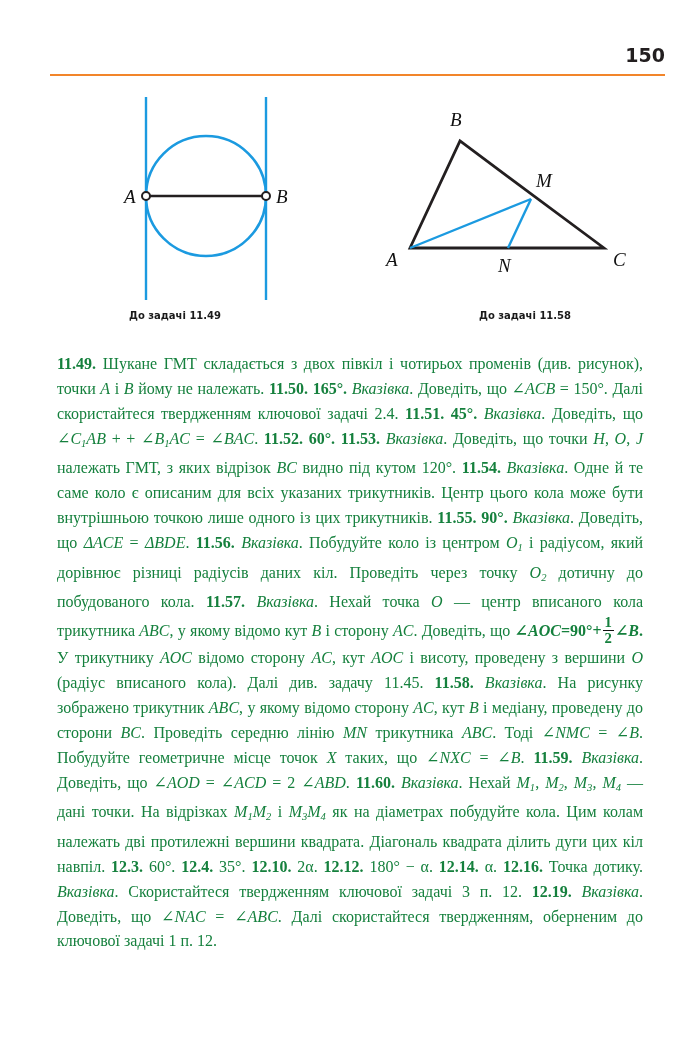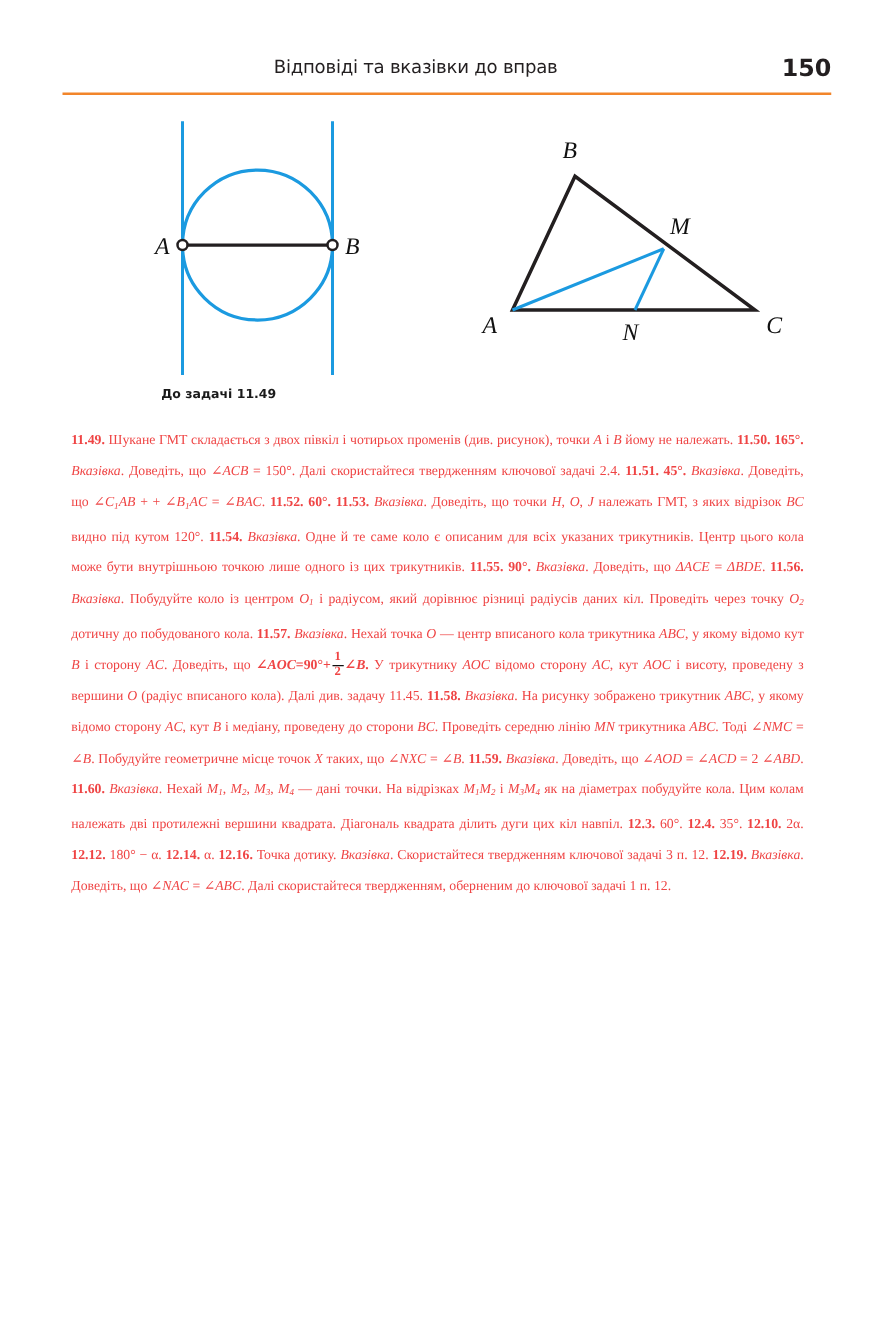--- a/index.html
+++ b/index.html
@@ -80,28 +80,28 @@
     color: #1a1a1a;
     white-space: nowrap;
   }
   .fig-caption.left  { left: 0;   width: 350px; text-align: center; }
   .fig-caption.right { left: 350px; width: 350px; text-align: center; }
 
   
   .answers-body {
     position: absolute;
     left: 57px;
-    top: 340px;
+    top: 352px;
     width: 586px;
-    font-size: 11px;
+    font-size: 16px;
     line-height: 24.85px;
     text-align: justify;
     text-justify: inter-word;
     hyphens: manual;
-    color: #ef4444;
+    color: #15803d;
   }
   .answers-body p { margin: 0; }
 
   b, .num { font-weight: bold; }
   i, .hint { font-style: italic; }
   .math { font-style: italic; white-space: nowrap; }
   .sub { font-size: 0.66em; vertical-align: -0.28em; font-style: italic; }
 
   
   .formula {
@@ -119,21 +119,20 @@
     font-size: 0.92em;
     margin: 0 1px;
   }
   .frac .nu { display: block; padding: 0 2px; }
   .frac .de { display: block; padding: 0 2px; border-top: 1.4px solid #111; }
 </style>
 </head>
 <body>
 
 <div class="page-header">
-  <div class="header-title">Відповіді та вказівки до вправ</div>
   <div class="header-pageno">150</div>
 </div>
 <div class="header-rule"></div>
 
 <div class="figures">
 
   <svg class="figure-svg" style="position:absolute; left:100px; top:0; width:250px; height:250px;" viewBox="0 0 250 250">
 
     <line x1="46" y1="11" x2="46" y2="214" stroke="#1b9ae0" stroke-width="2.4"></line>
 
@@ -161,17 +160,18 @@
     <text x="80" y="40" font-family="Liberation Serif, serif" font-style="italic" font-size="19" fill="#111">B</text>
     <text x="16" y="180" font-family="Liberation Serif, serif" font-style="italic" font-size="19" fill="#111">A</text>
     <text x="243" y="180" font-family="Liberation Serif, serif" font-style="italic" font-size="19" fill="#111">C</text>
     <text x="166" y="101" font-family="Liberation Serif, serif" font-style="italic" font-size="19" fill="#111">M</text>
     <text x="128" y="186" font-family="Liberation Serif, serif" font-style="italic" font-size="19" fill="#111">N</text>
   </svg>
 </div>
 
 <div class="fig-captions">
   <div class="fig-caption left">До задачі 11.49</div>
+  <div class="fig-caption right">До задачі 11.58</div>
 </div>
 
 <div class="answers-body">
 <p><b class="num">11.49.</b><span> Шукане ГМТ складається з двох півкіл і чотирьох променів (див. рисунок), точки </span><i class="math">A</i><span> і </span><i class="math">B</i><span> йому не належать. </span><b class="num">11.50.</b><b> 165°. </b><i class="hint">Вказівка</i><span>. Доведіть, що </span><i class="math">∠ACB</i><span> = 150°. Далі скористайтеся твердженням ключової задачі 2.4. </span><b class="num">11.51.</b><b> 45°. </b><i class="hint">Вказівка</i><span>. Доведіть, що </span><span class="math"><span>∠C</span><span class="sub">1</span><span>AB</span></span><span> + + </span><span class="math"><span>∠B</span><span class="sub">1</span><span>AC</span></span><span> = </span><i class="math">∠BAC</i><span>. </span><b class="num">11.52.</b><b> 60°. </b><b class="num">11.53.</b><i class="hint"> Вказівка</i><span>. Доведіть, що точки </span><i class="math">H</i><span>, </span><i class="math">O</i><span>, </span><i class="math">J</i><span> належать ГМТ, з яких відрізок </span><i class="math">BC</i><span> видно під кутом 120°. </span><b class="num">11.54.</b><i class="hint"> Вказівка</i><span>. Одне й те саме коло є описаним для всіх указаних трикутників. Центр цього кола може бути внутрішньою точкою лише одного із цих трикутників. </span><b class="num">11.55.</b><b> 90°. </b><i class="hint">Вказівка</i><span>. Доведіть, що </span><i class="math">ΔACE</i><span> = </span><i class="math">ΔBDE</i><span>. </span><b class="num">11.56.</b><i class="hint"> Вказівка</i><span>. Побудуйте коло із центром </span><span class="math"><span>O</span><span class="sub">1</span></span><span> і радіусом, який дорівнює різниці радіусів даних кіл. Проведіть через точку </span><span class="math"><span>O</span><span class="sub">2</span></span><span> дотичну до побудованого кола. </span><b class="num">11.57.</b><i class="hint"> Вказівка</i><span>. Нехай точка </span><i class="math">O</i><span> — центр вписаного кола трикутника </span><i class="math">ABC</i><span>, у якому відомо кут </span><i class="math">B</i><span> і сторону </span><i class="math">AC</i><span>. Доведіть, що </span><span class="formula"><i>∠AOC</i><span>=</span><span>90°</span><span>+</span><span class="frac"><span class="nu">1</span><span class="de">2</span></span><i>∠B</i><span>.</span></span><span> У трикутнику </span><i class="math">AOC</i><span> відомо сторону </span><i class="math">AC</i><span>, кут </span><i class="math">AOC</i><span> і висоту, проведену з вершини </span><i class="math">O</i><span> (радіус вписаного кола). Далі див. задачу 11.45. </span><b class="num">11.58.</b><i class="hint"> Вказівка</i><span>. На рисунку зображено трикутник </span><i class="math">ABC</i><span>, у якому відомо сторону </span><i class="math">AC</i><span>, кут </span><i class="math">B</i><span> і медіану, проведену до сторони </span><i class="math">BC</i><span>. Проведіть середню лінію </span><i class="math">MN</i><span> трикутника </span><i class="math">ABC</i><span>. Тоді </span><i class="math">∠NMC</i><span> = </span><i class="math">∠B</i><span>. Побудуйте геометричне місце точок </span><i class="math">X</i><span> таких, що </span><i class="math">∠NXC</i><span> = </span><i class="math">∠B</i><span>. </span><b class="num">11.59.</b><i class="hint"> Вказівка</i><span>. Доведіть, що </span><i class="math">∠AOD</i><span> = </span><i class="math">∠ACD</i><span> = 2 </span><i class="math">∠ABD</i><span>. </span><b class="num">11.60.</b><i class="hint"> Вказівка</i><span>. Нехай </span><span class="math"><span>M</span><span class="sub">1</span></span><span>, </span><span class="math"><span>M</span><span class="sub">2</span></span><span>, </span><span class="math"><span>M</span><span class="sub">3</span></span><span>, </span><span class="math"><span>M</span><span class="sub">4</span></span><span> — дані точки. На відрізках </span><span class="math"><span>M</span><span class="sub">1</span><span>M</span><span class="sub">2</span></span><span> і </span><span class="math"><span>M</span><span class="sub">3</span><span>M</span><span class="sub">4</span></span><span> як на діаметрах побудуйте кола. Цим колам належать дві протилежні вершини квадрата. Діагональ квадрата ділить дуги цих кіл навпіл. </span><b class="num">12.3.</b><span> 60°. </span><b class="num">12.4.</b><span> 35°. </span><b class="num">12.10.</b><span> 2α. </span><b class="num">12.12.</b><span> 180° − α. </span><b class="num">12.14.</b><span> α. </span><b class="num">12.16.</b><span> Точка дотику. </span><i class="hint">Вказівка</i><span>. Скористайтеся твердженням ключової задачі 3 п. 12. </span><b class="num">12.19.</b><i class="hint"> Вказівка</i><span>. Доведіть, що </span><i class="math">∠NAC</i><span> = </span><i class="math">∠ABC</i><span>. Далі скористайтеся твердженням, оберненим до ключової задачі 1 п. 12.</span></p>
 </div>
 
 </body></html>

